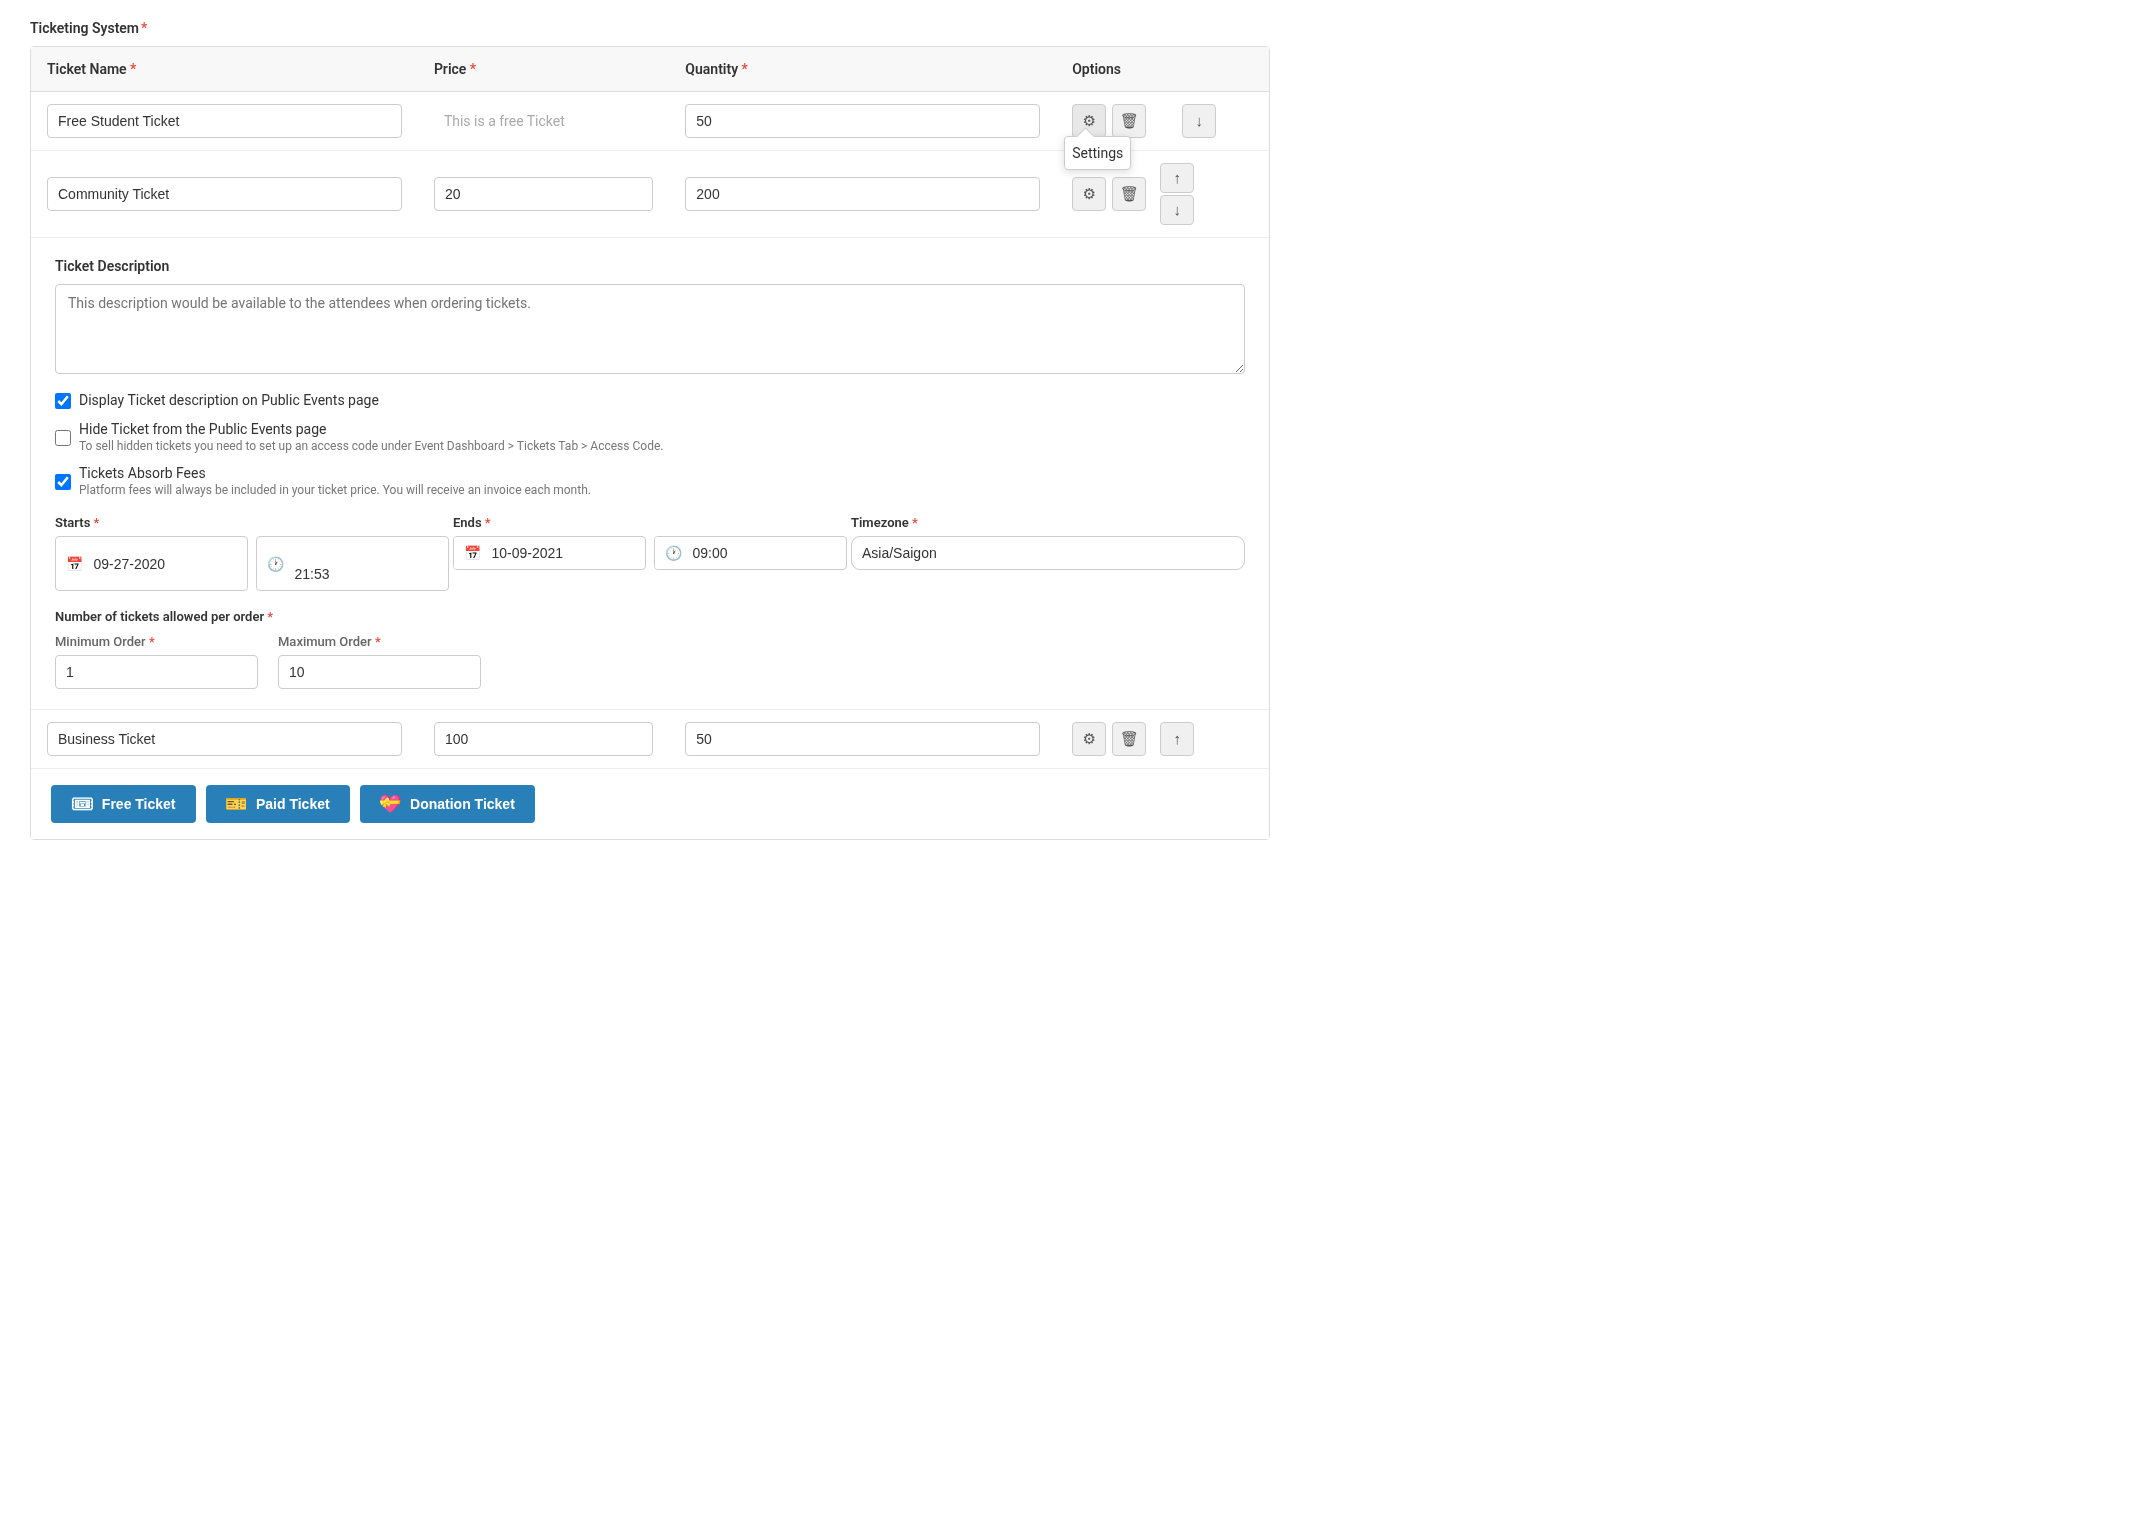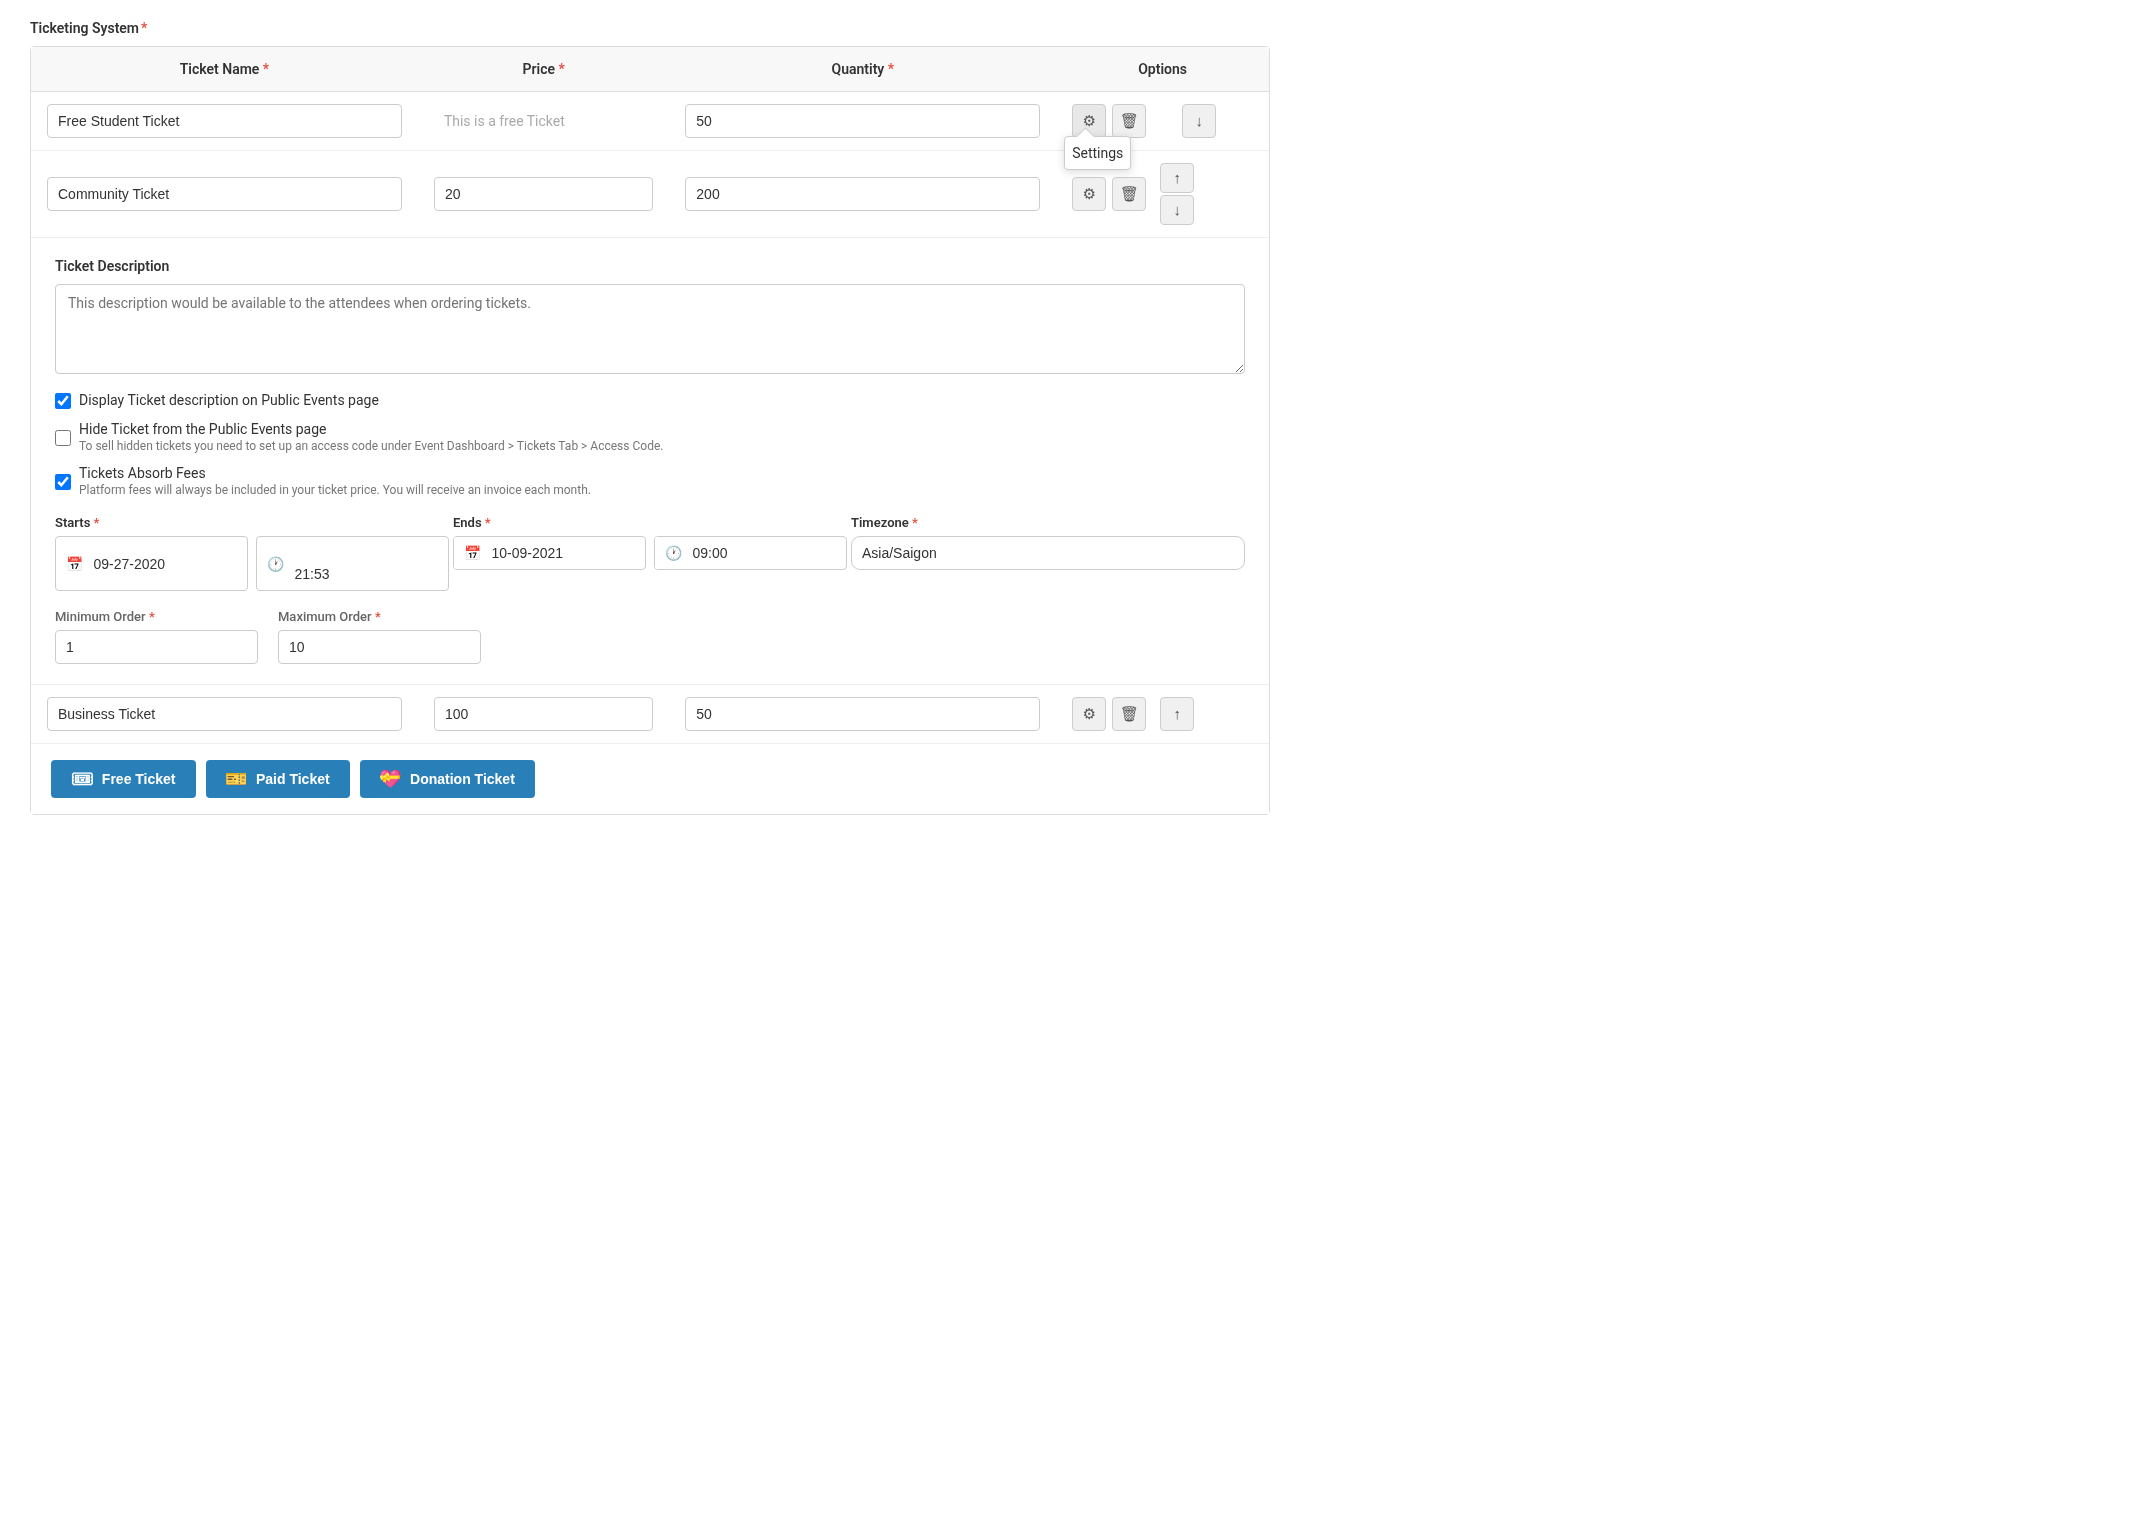--- a/index.html
+++ b/index.html
@@ -35,21 +35,20 @@
       grid-template-columns: 1fr 0.65fr 1fr 0.55fr;
       background: #f8f8f8;
       border-bottom: 1px solid #ddd;
       padding: 0;
     }
     .ticket-table-header .col-header {
       padding: 14px 16px;
       font-weight: 600;
       font-size: 14px;
       color: #333;
-      text-align: center;
     }
     .col-header .required {
       color: #e74c3c;
     }
     
     .ticket-row {
       display: grid;
       grid-template-columns: 1fr 0.65fr 1fr 0.55fr;
       border-bottom: 1px solid #eee;
       align-items: center;
@@ -462,20 +461,23 @@
         <div class="field-group">
           <div class="field-label">
             <span>Timezone</span><span class="required"> *</span>
           </div>
           <input type="text" class="timezone-input" value="Asia/Saigon" style="">
         </div>
       </div>
 
       
       <div class="order-limits-section">
+        <div class="order-limits-label">
+          <span>Number of tickets allowed per order</span><span class="required"> *</span>
+        </div>
         <div class="order-limits-inputs">
           <div class="order-limit-field">
             <label>
               <span>Minimum Order</span><span class="required"> *</span>
             </label>
             <input type="text" value="1" style="">
           </div>
           <div class="order-limit-field">
             <label>
               <span>Maximum Order</span><span class="required"> *</span>

